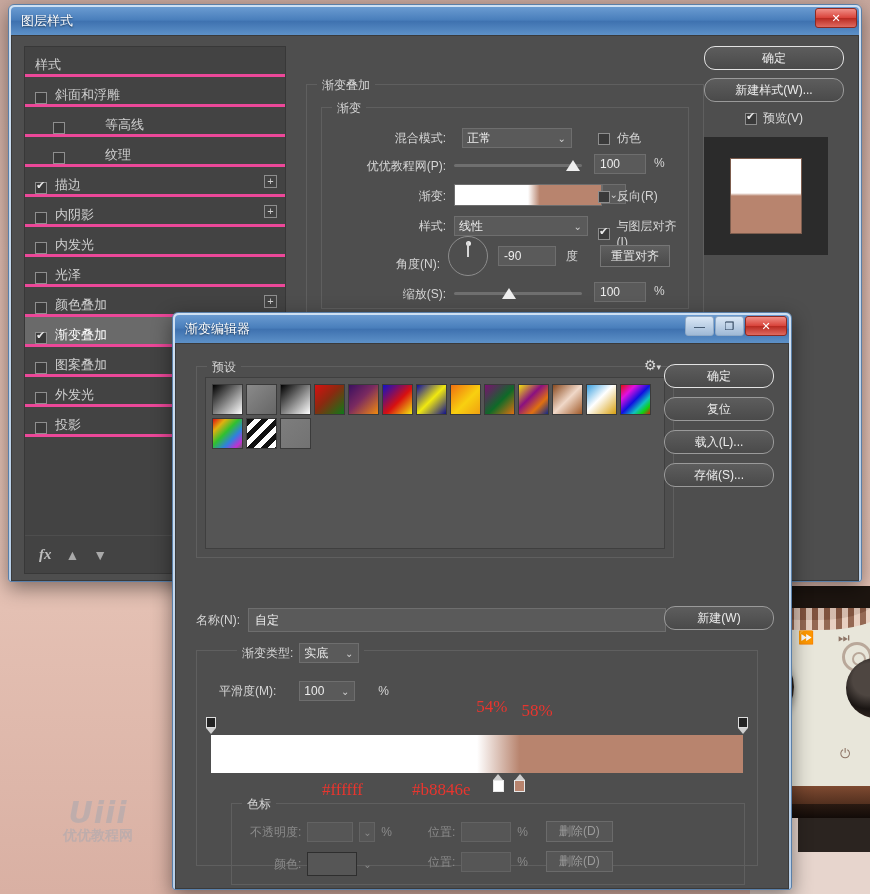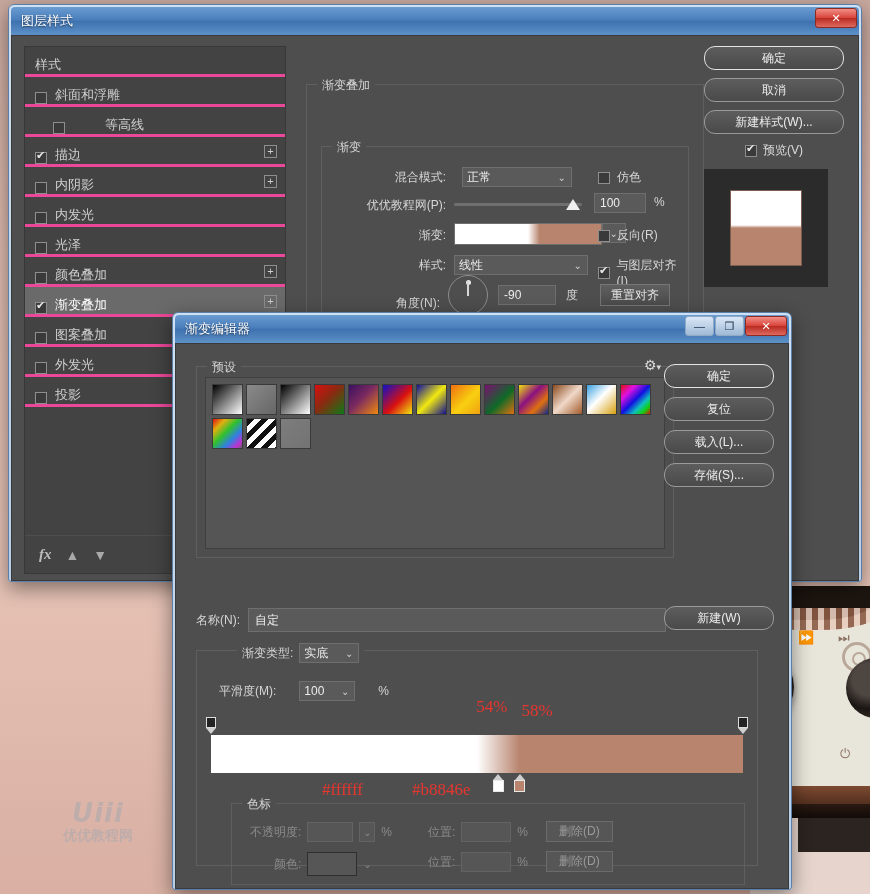--- a/index.html
+++ b/index.html
@@ -70,21 +70,21 @@
     background:#2b2420;
   }
   #bg .radio .ctrl { position:absolute; color:#8d7466; font-size:13px; }
 
   #watermark {
     position:absolute; left:38px; top:800px;
     width:120px; text-align:center;
     color:#a8a8b0; opacity:.55; pointer-events:none;
   }
   #watermark .wm1 {
-    font-size:26px; font-weight:bold; font-style:italic; letter-spacing:1px;
+    font-size:30px; font-weight:bold; font-style:italic; letter-spacing:1px;
     line-height:26px; font-family:"DejaVu Sans", sans-serif;
   }
   #watermark .wm2 { font-size:14px; font-weight:bold; line-height:18px; }
 
   
   .win {
     position:absolute;
     background: linear-gradient(180deg, #cfe0f2 0%, #b8cfe8 100%);
     border:1px solid #5a7fa8;
     border-radius:6px 6px 3px 3px;
@@ -155,21 +155,21 @@
   .ls-foot .arr { font-size:14px; color:#a9a9a9; }
 
   
   .grp { position:absolute; border:1px solid #5f5f5f; }
   .grp > .lg {
     position:absolute; top:-8px; left:10px; background:#4e4e4e;
     padding:0 5px; color:#d5d5d5; font-size:12px; white-space:nowrap;
   }
 
   #goGroup { left:294px; top:48px; width:398px; height:238px; }
-  #gInner  { left:14px; top:22px; width:368px; height:202px;margin-top:39px; }
+  #gInner  { left:14px; top:22px; width:368px; height:202px; }
 
   .row { position:absolute; display:flex; align-items:center; color:#d5d5d5; font-size:12px; }
   .lbl { text-align:right; white-space:nowrap; }
 
   .sel2 {
     background:#5a5a5a; border:1px solid #6e6e6e; height:20px;
     display:flex; align-items:center; padding:0 4px; color:#ececec; font-size:12px;
     position:relative;
   }
   .sel2 .cv { position:absolute; right:5px; top:4px; color:#cfcfcf; font-size:10px; }
@@ -295,20 +295,24 @@
           <span>样式</span>
         </div>
         <div class="ls-item">
           <span class="cb"></span>
           <span>斜面和浮雕</span>
         </div>
         <div class="ls-item sub">
           <span class="cb"></span>
           <span>等高线</span>
         </div>
+        <div class="ls-item sub">
+          <span class="cb"></span>
+          <span>纹理</span>
+        </div>
         <div class="ls-item">
           <span class="cb on"></span>
           <span>描边</span>
           <span class="plus">+</span>
         </div>
         <div class="ls-item">
           <span class="cb"></span>
           <span>内阴影</span>
           <span class="plus">+</span>
         </div>
@@ -443,23 +447,20 @@
     <div class="btn3" style="position:absolute; left:374px; top:287px; width:126px;">
       <span>设置为默认值</span>
     </div>
     <div class="btn3" style="position:absolute; left:508px; top:287px; width:126px;">
       <span>复位为默认值</span>
     </div>
 
     <div id="lsButtons">
       <div class="pbtn def">
         <span>确定</span>
-      </div>
-      <div class="pbtn">
-        <span>取消</span>
       </div>
       <div class="pbtn">
         <span>新建样式(W)...</span>
       </div>
       <div id="previewRow">
         <span class="chk on"></span>
         <span>预览(V)</span>
       </div>
       <div id="thumbBox">
         <div id="thumbSq" style="background: linear-gradient(rgb(255, 255, 255) 0%, rgb(255, 255, 255) 46%, rgb(184, 132, 110) 50%, rgb(184, 132, 110) 100%);"></div>

